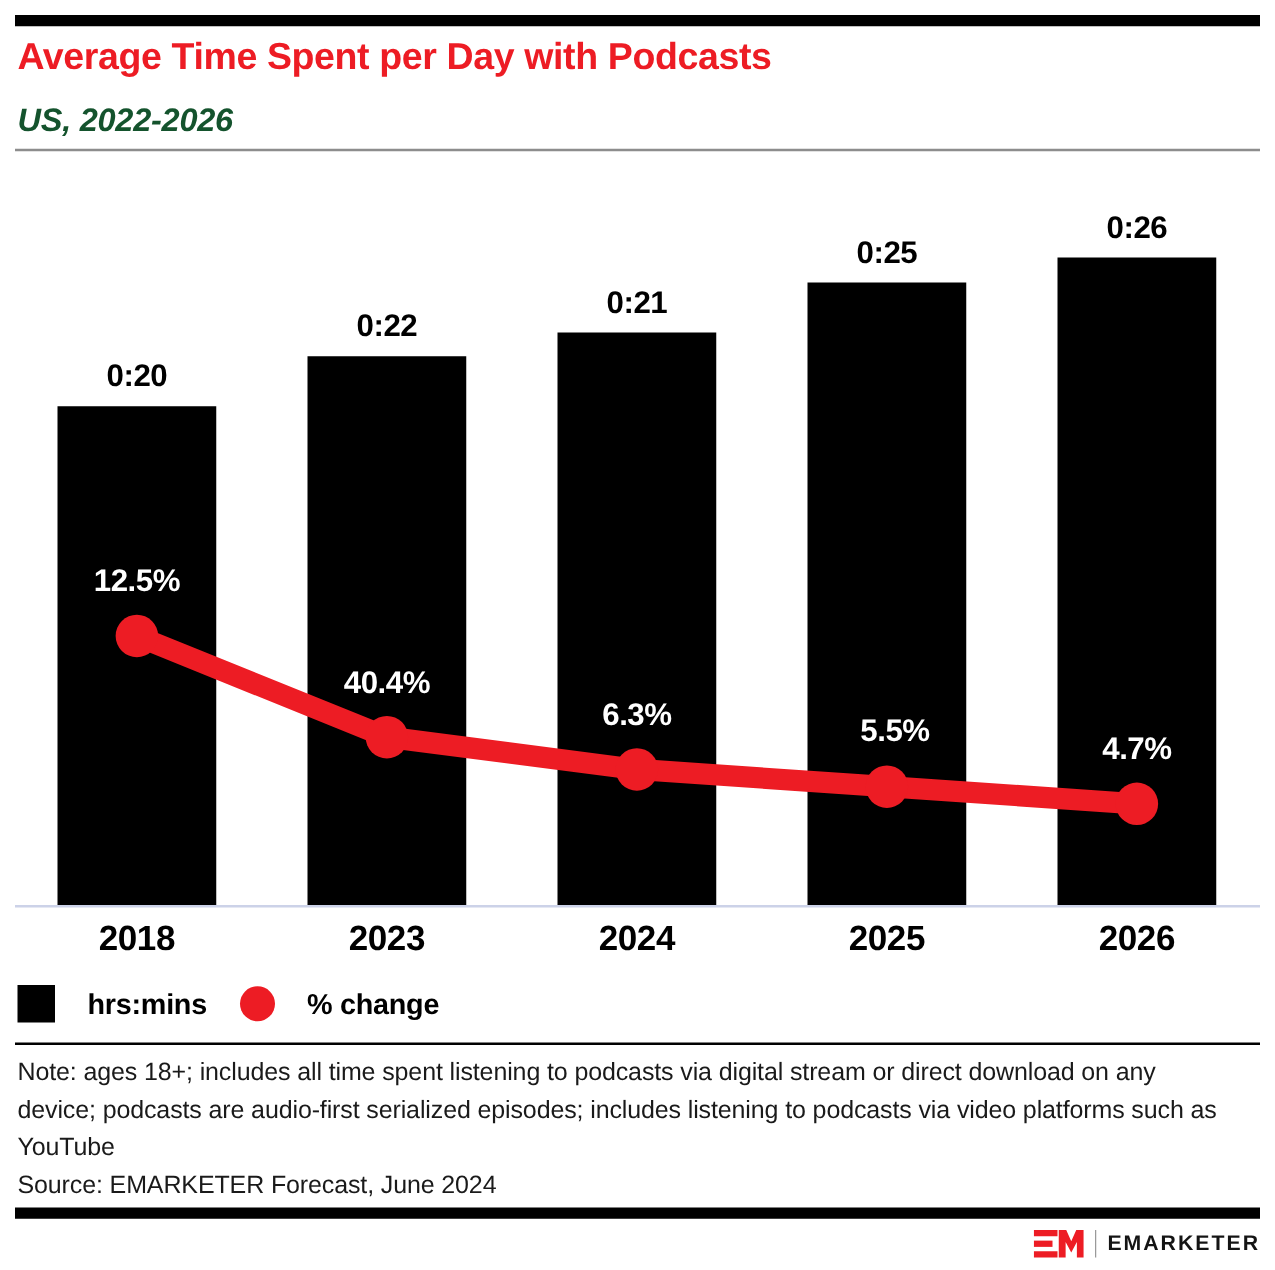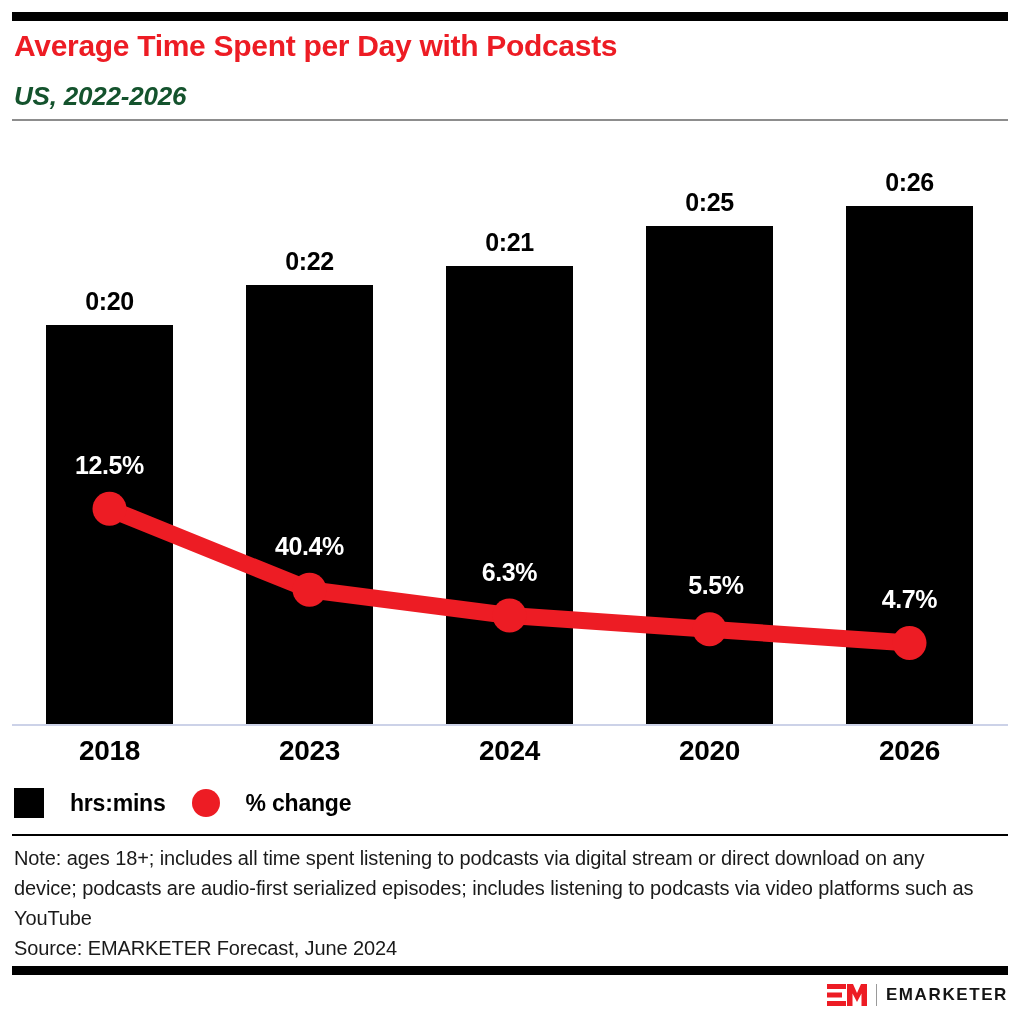--- a/index.html
+++ b/index.html
@@ -232,21 +232,21 @@
         <div class="pct-label" style="left: 616px; width: 200px; top: 441.304px;">5.5%</div>
         <div class="pct-label" style="left: 809.5px; width: 200px; top: 455.078px;">4.7%</div>
       </div>
   </div>
 
   <div class="axis-line"></div>
   <div id="x-ticks">
       <div class="x-tick" style="left: 16px; width: 187px;">2018</div>
       <div class="x-tick" style="left: 216px; width: 187px;">2023</div>
       <div class="x-tick" style="left: 416px; width: 187px;">2024</div>
-      <div class="x-tick" style="left: 616px; width: 187px;">2020</div>
+      <div class="x-tick" style="left: 616px; width: 187px;">2025</div>
       <div class="x-tick" style="left: 816px; width: 187px;">2026</div>
     </div>
 
   <div id="legend">
       <div class="legend-item">
         <span class="swatch-square" style="background: rgb(0, 0, 0);"></span>
         <span class="legend-text">hrs:mins</span>
       </div>
       <div class="legend-item">
         <span class="swatch-circle" style="background: rgb(237, 28, 36);"></span>

